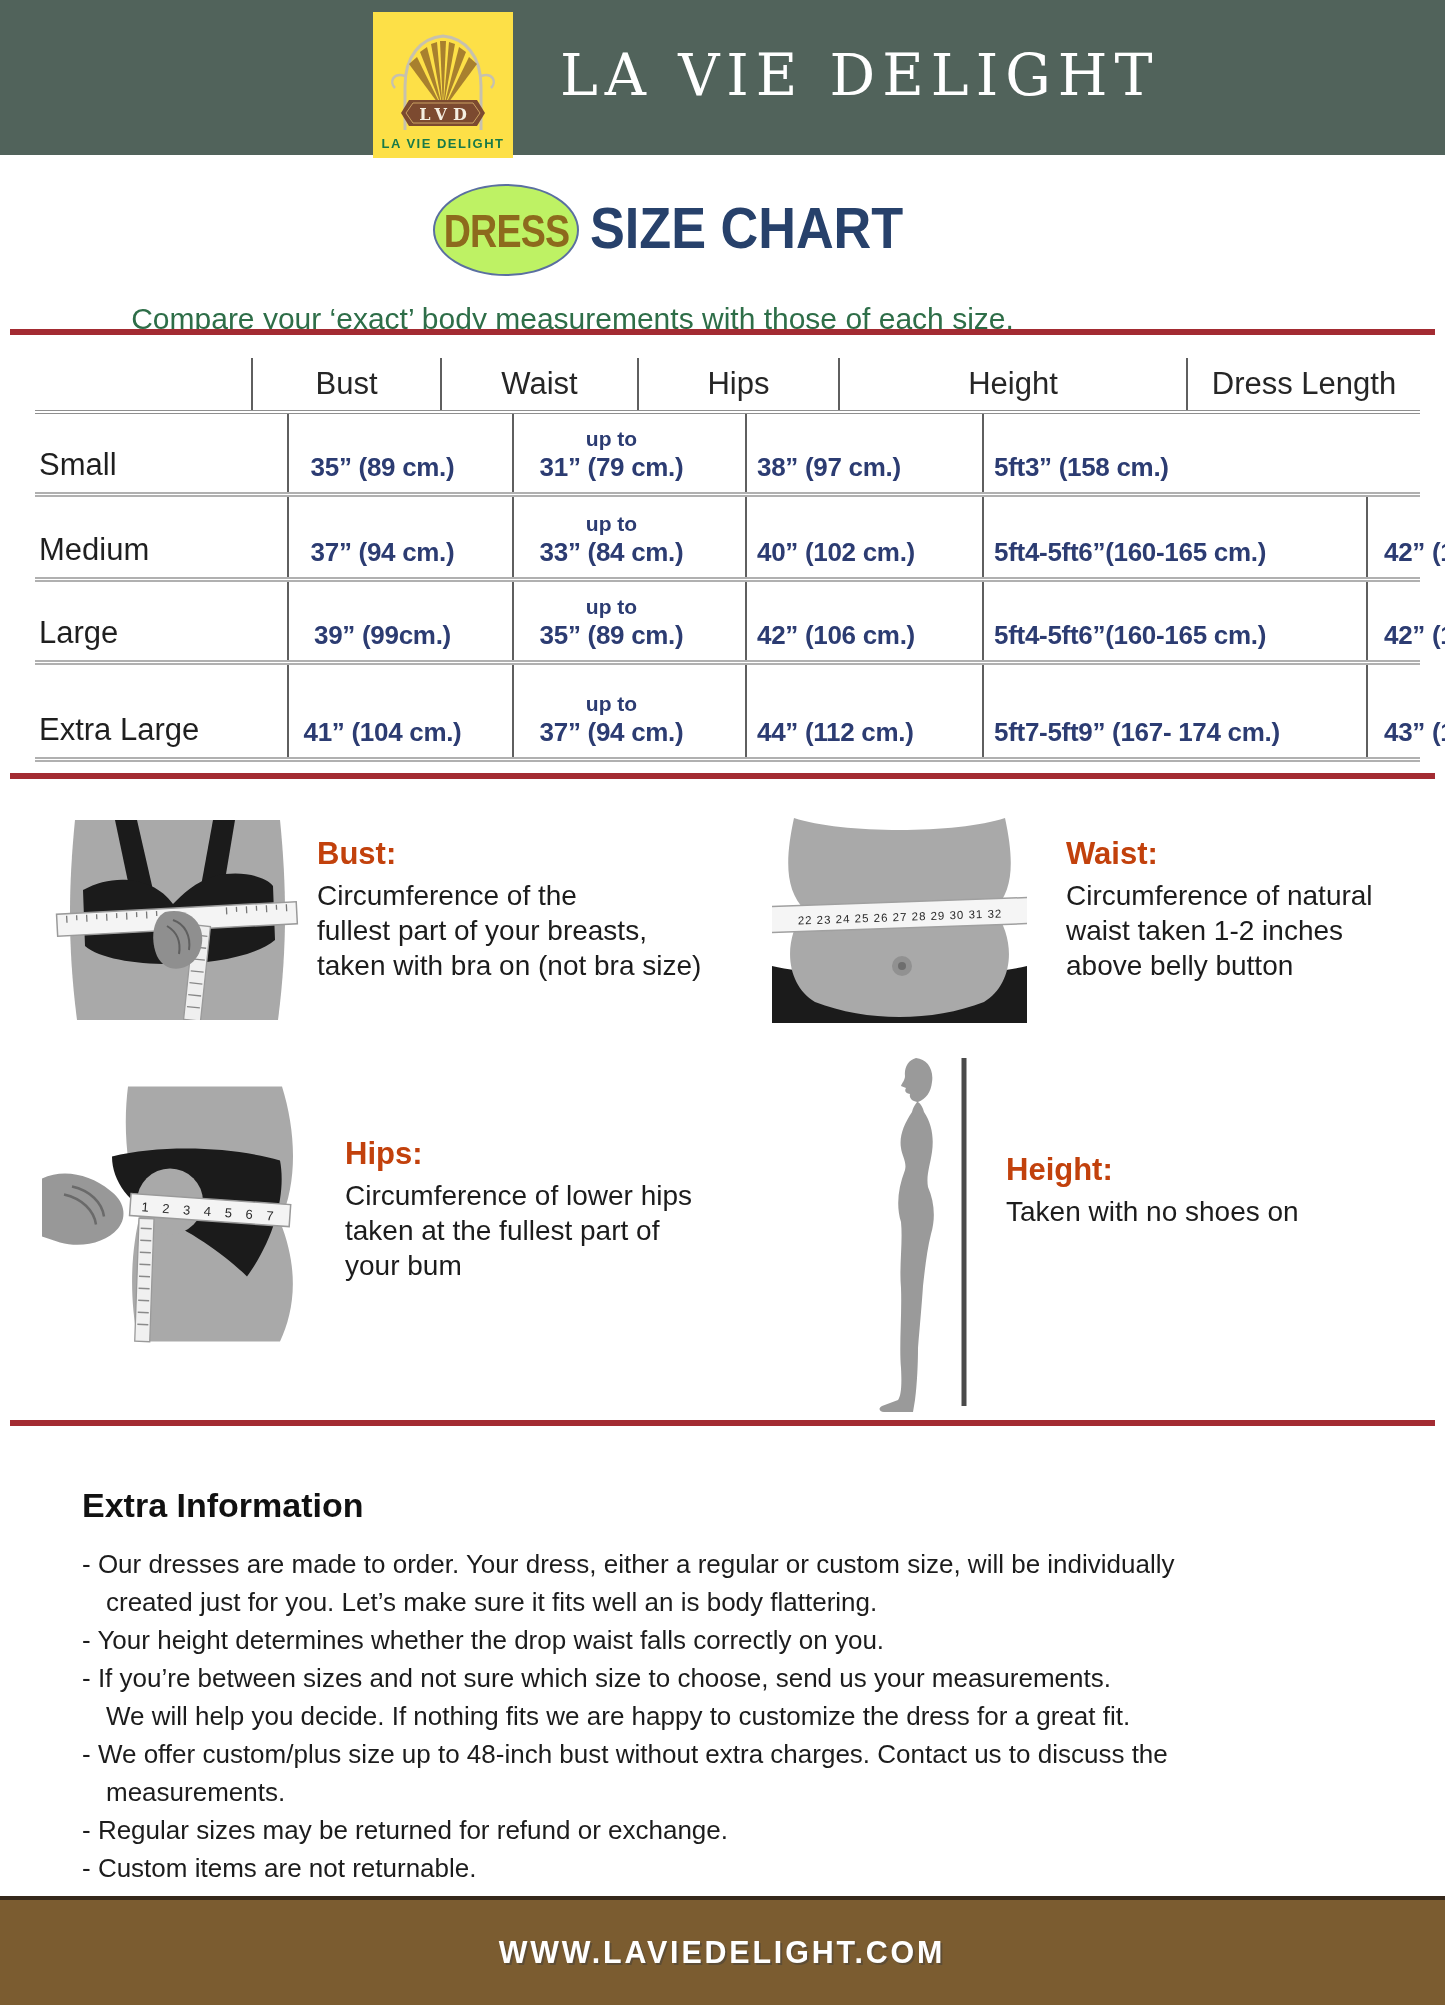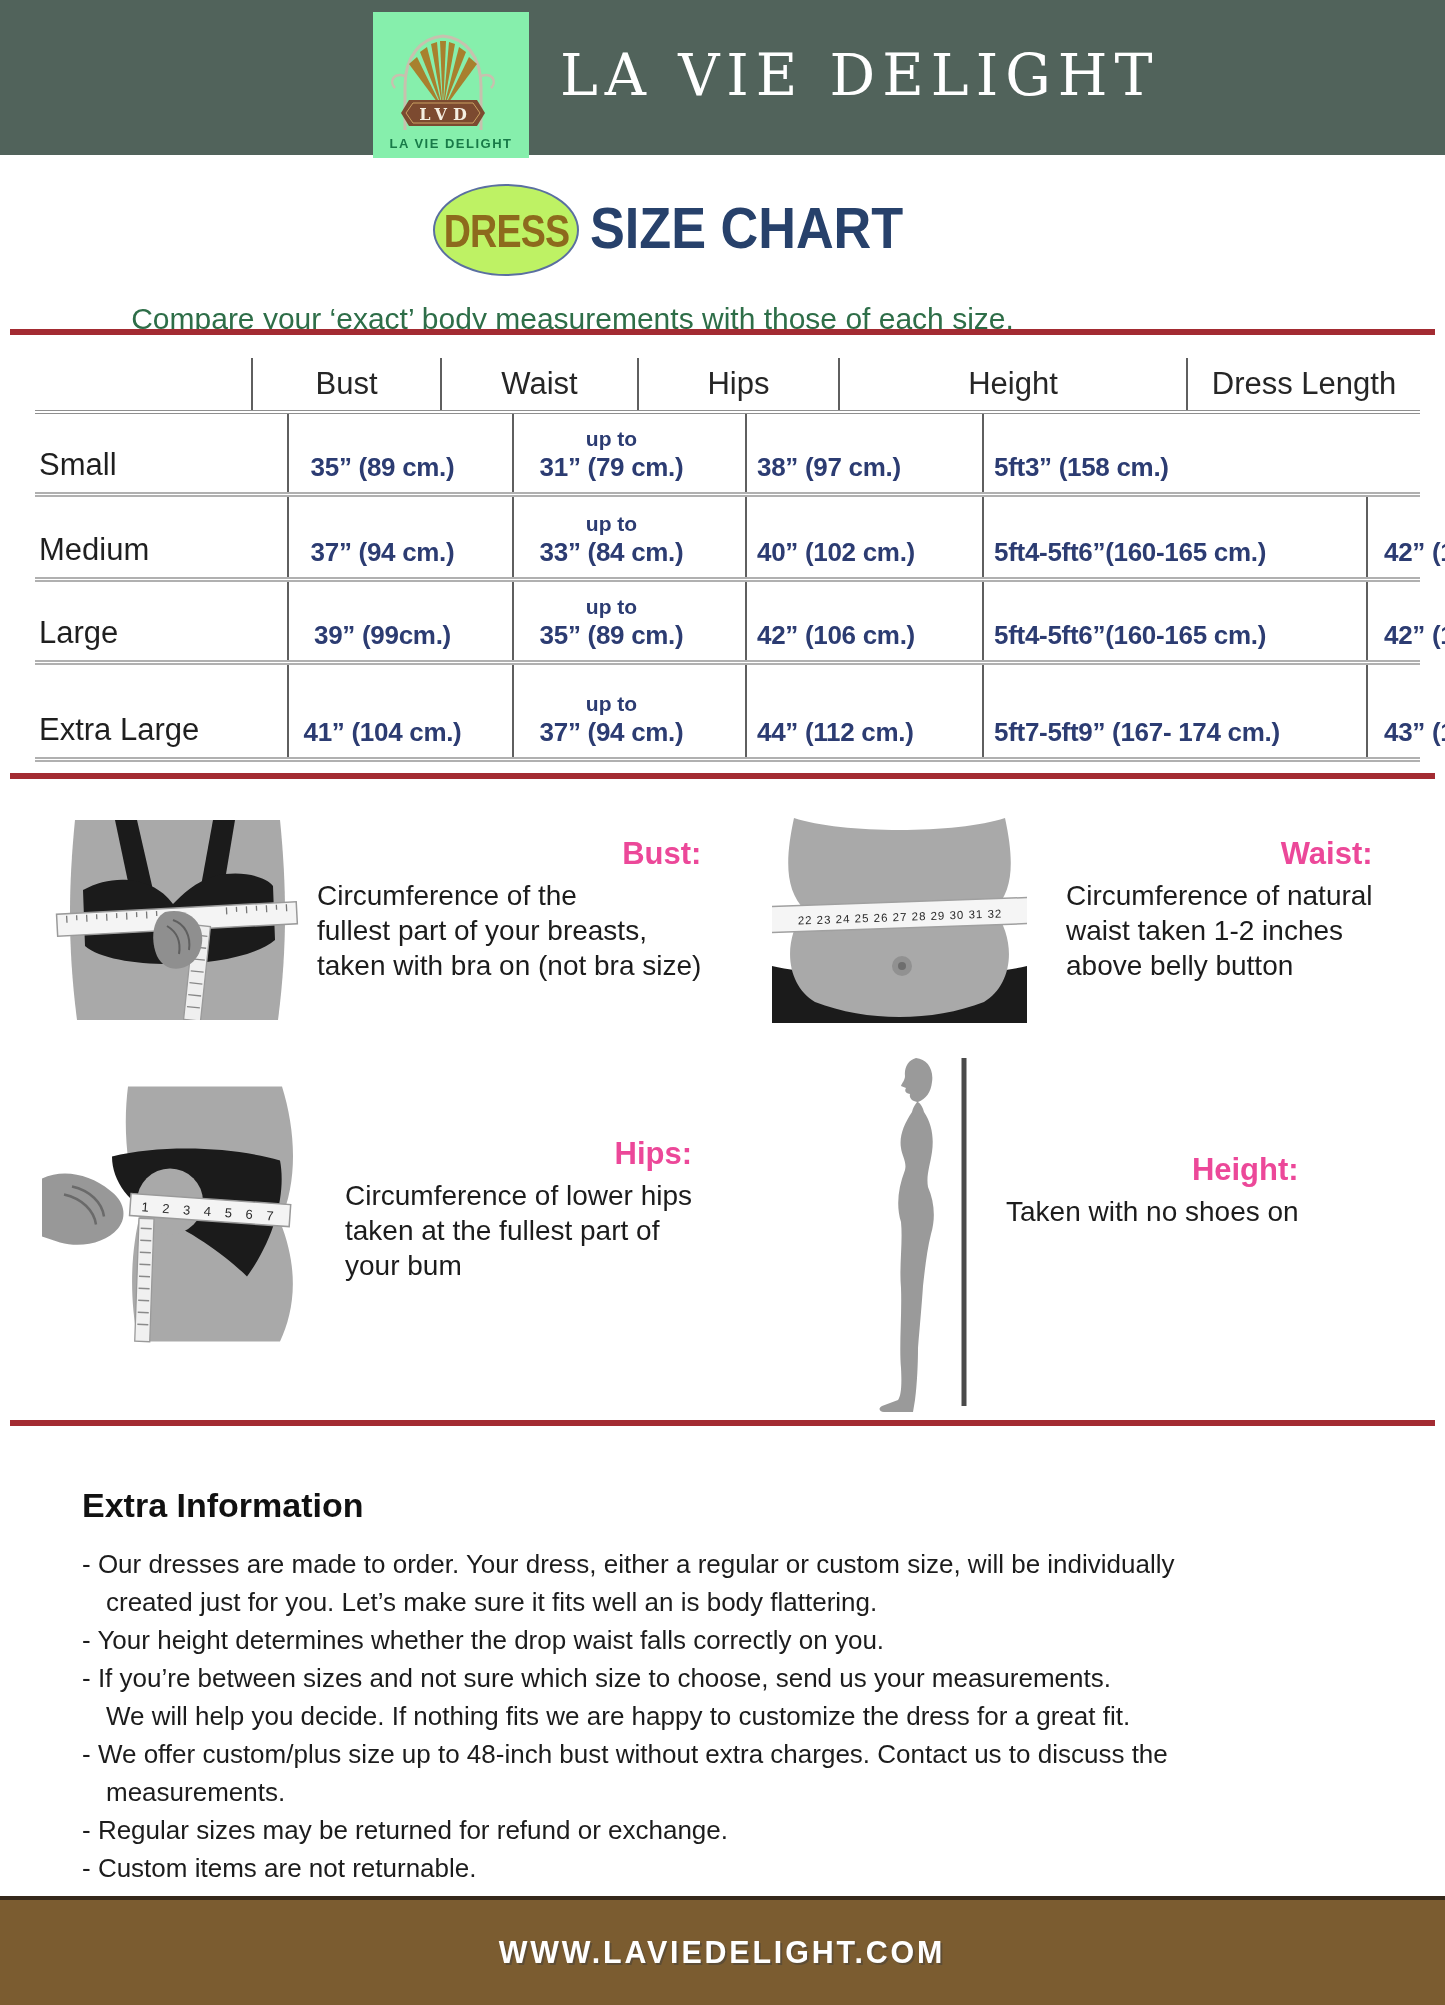--- a/index.html
+++ b/index.html
@@ -1,21 +1,21 @@
 <!DOCTYPE html>
 <html><head>
 <meta charset="utf-8">
 <style>
   html,body{margin:0;padding:0;background:#ffffff;}
   .page{position:relative;width:1445px;height:2005px;background:#ffffff;overflow:hidden;
         font-family:"Liberation Sans",sans-serif;}
 
   
   .brand-band{position:absolute;left:0;top:0;width:1445px;height:155px;background:#51635b;}
-  .logo-box{position:absolute;left:373px;top:12px;width:156px;height:146px;background:#86efac;}
+  .logo-box{position:absolute;left:373px;top:12px;width:140px;height:146px;background:#fde047;}
   .logo-art{position:absolute;left:0;top:0;width:140px;height:120px;}
   .logo-caption{position:absolute;left:0;bottom:7px;width:100%;text-align:center;
         font-size:13px;font-weight:bold;letter-spacing:1.5px;color:#187a48;}
   .brand-name{position:absolute;left:560px;top:42px;font-family:"DejaVu Serif",serif;
         font-size:57px;letter-spacing:7px;color:#ffffff;white-space:nowrap;}
 
   
   .badge-oval{position:absolute;left:433px;top:184px;width:142px;height:88px;
         border:2px solid #5a6fa0;border-radius:50%;display:flex;align-items:center;justify-content:center;background:#bef264;}
   .dress-word{font-size:47px;font-weight:bold;color:#8d6a1d;transform:scaleX(.8);letter-spacing:-1px;white-space:nowrap;}
@@ -53,21 +53,21 @@
   .guide-img{position:absolute;}
   .g-bust{left:45px;top:820px;width:265px;height:200px;}
   .g-waist{left:772px;top:818px;width:255px;height:205px;}
   .g-hips{left:42px;top:1085px;width:280px;height:258px;}
   .g-height{left:868px;top:1053px;width:120px;height:362px;}
   .guide-text{position:absolute;}
   .gt-bust{left:317px;top:836px;}
   .gt-waist{left:1066px;top:836px;}
   .gt-hips{left:345px;top:1136px;}
   .gt-height{left:1006px;top:1152px;}
-  .guide-label{font-size:31px;font-weight:bold;color:#ec4899;margin-bottom:6px;text-align:right;}
+  .guide-label{font-size:31px;font-weight:bold;color:#c2410c;margin-bottom:6px;}
   .guide-line{font-size:28px;color:#1c1c1c;line-height:35px;white-space:nowrap;}
 
   
   .extra-heading{position:absolute;left:82px;top:1458px;font-size:34px;font-weight:bold;color:#111;}
   .info-list{position:absolute;left:82px;top:1545px;width:1340px;}
   .info-line{font-size:26px;color:#1c1c1c;line-height:38px;white-space:nowrap;}
   .info-line.cont{padding-left:24px;}
 
   
   .footer-line{position:absolute;left:0;top:1896px;width:1445px;height:4px;background:#35281a;}

